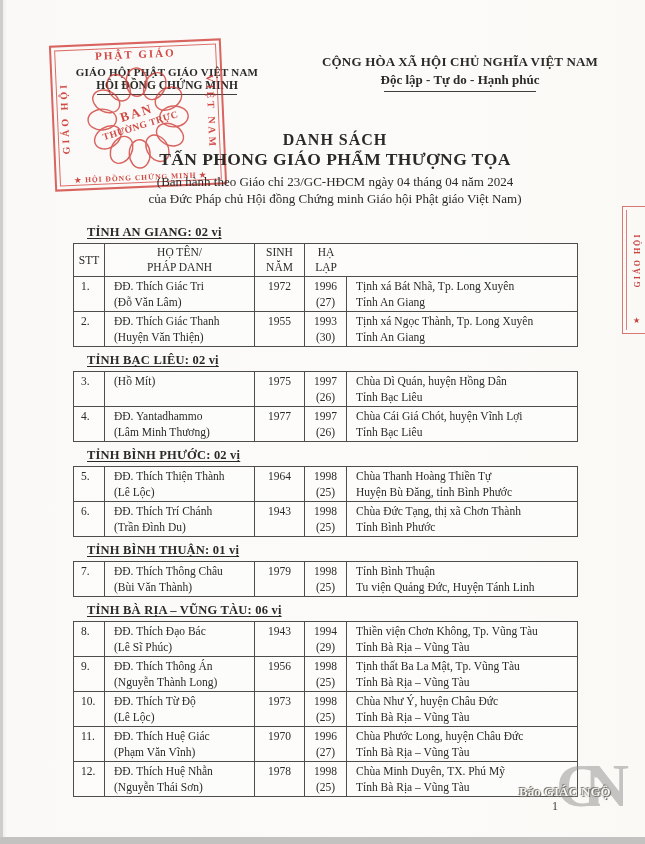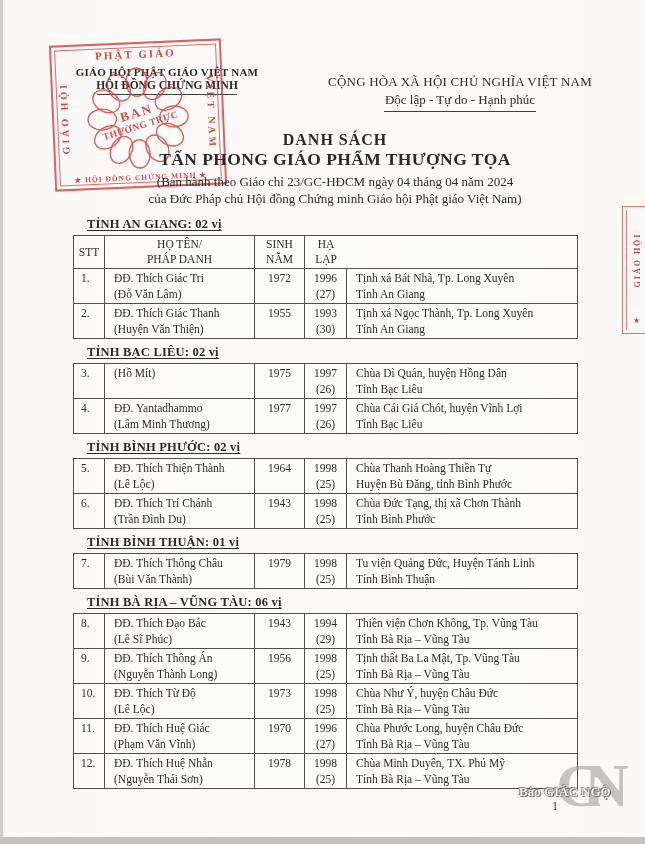--- a/index.html
+++ b/index.html
@@ -6,21 +6,21 @@
   .page{position:relative;width:645px;height:844px;overflow:hidden;
     background:linear-gradient(90deg,#e7e6e4 0,#faf9f7 7px,#fcfbf9 60%,#faf9f6 100%);
     font-family:"Liberation Serif","DejaVu Serif",serif;color:#2a2a28;}
   .scan-bottom{position:absolute;left:0;right:0;bottom:0;height:7px;background:#c3c2c0;}
   .scan-left{position:absolute;left:0;top:0;bottom:0;width:3px;background:#cfcecb;}
 
   
   .org{position:absolute;top:66px;left:58px;width:218px;text-align:center;font-weight:bold;}
   .org1{font-size:11px;letter-spacing:.2px;}
   .org2{font-size:11.5px;margin-top:1px;}
-  .nation{position:absolute;top:74px;left:292px;width:336px;text-align:center;font-weight:normal;}
+  .nation{position:absolute;top:54px;left:292px;width:336px;text-align:center;font-weight:bold;}
   .nation1{font-size:13px;letter-spacing:.2px;}
   .nation2{font-size:13px;margin-top:2px;}
   .rule{height:0;border-top:1px solid #3e3e3c;margin:3px auto 0;}
   .rule-org{width:140px;}
   .rule-nation{width:152px;}
 
   
   .titleblock{position:absolute;top:131px;left:40px;right:15px;text-align:center;}
   .title1{font-size:16px;font-weight:bold;letter-spacing:1px;}
   .title2{font-size:17.5px;font-weight:bold;letter-spacing:.4px;margin-top:0;}
@@ -49,21 +49,21 @@
   
   .edge-stamp{position:absolute;right:-2px;top:206px;width:24px;height:126px;
     border:1.5px solid rgba(201,64,60,.7);border-right:none;color:#c9403c;}
   .edge-stamp::before{content:'';position:absolute;left:3px;top:3px;bottom:3px;width:0;
     border-left:1px solid rgba(201,64,60,.65);}
   .edge-text{position:absolute;left:10px;top:42%;transform:translateY(-50%) rotate(180deg);
     writing-mode:vertical-rl;font-size:8px;font-weight:bold;letter-spacing:2px;}
   .edge-star{position:absolute;left:10px;bottom:8px;font-size:8px;}
 
   
-  .content{position:absolute;left:73px;top:217px;width:505px;}
+  .content{position:absolute;left:73px;top:225px;width:505px;}
   .section-heading{font-weight:bold;font-size:12.5px;letter-spacing:.2px;
     text-decoration:underline;text-underline-offset:2px;margin:6px 0 3px 14px;}
   .section-heading.first{margin-top:0;}
   .tbl{width:503px;border:1px solid #4d4d4b;background:rgba(255,255,255,.35);}
   .row{display:grid;grid-template-columns:31px 150px 50px 42px 1fr;}
   .row > div{border-right:1px solid #4d4d4b;overflow:hidden;}
   .row > div:last-child{border-right:none;}
   .row + .row{border-top:1px solid #4d4d4b;}
   .brow > div{padding:1px 0;}
   .cell-line{height:16px;line-height:16px;font-size:11.5px;white-space:nowrap;}
@@ -293,22 +293,22 @@
             <div class="cell-line">(Bùi Văn Thành)</div>
           </div>
           <div class="c-birth">
             <div class="cell-line">1979</div>
           </div>
           <div class="c-ha">
             <div class="cell-line">1998</div>
             <div class="cell-line">(25)</div>
           </div>
           <div class="c-addr">
+            <div class="cell-line">Tỉnh Bình Thuận</div>
             <div class="cell-line">Tu viện Quảng Đức, Huyện Tánh Linh</div>
-            <div class="cell-line">Tỉnh Bình Thuận</div>
           </div>
         </div>
       </div>
       <div class="section-heading">TỈNH BÀ RỊA – VŨNG TÀU: 06 vị</div>
       <div class="tbl">
         <div class="row brow">
           <div class="c-stt">
             <div class="cell-line">8.</div>
           </div>
           <div class="c-name">

